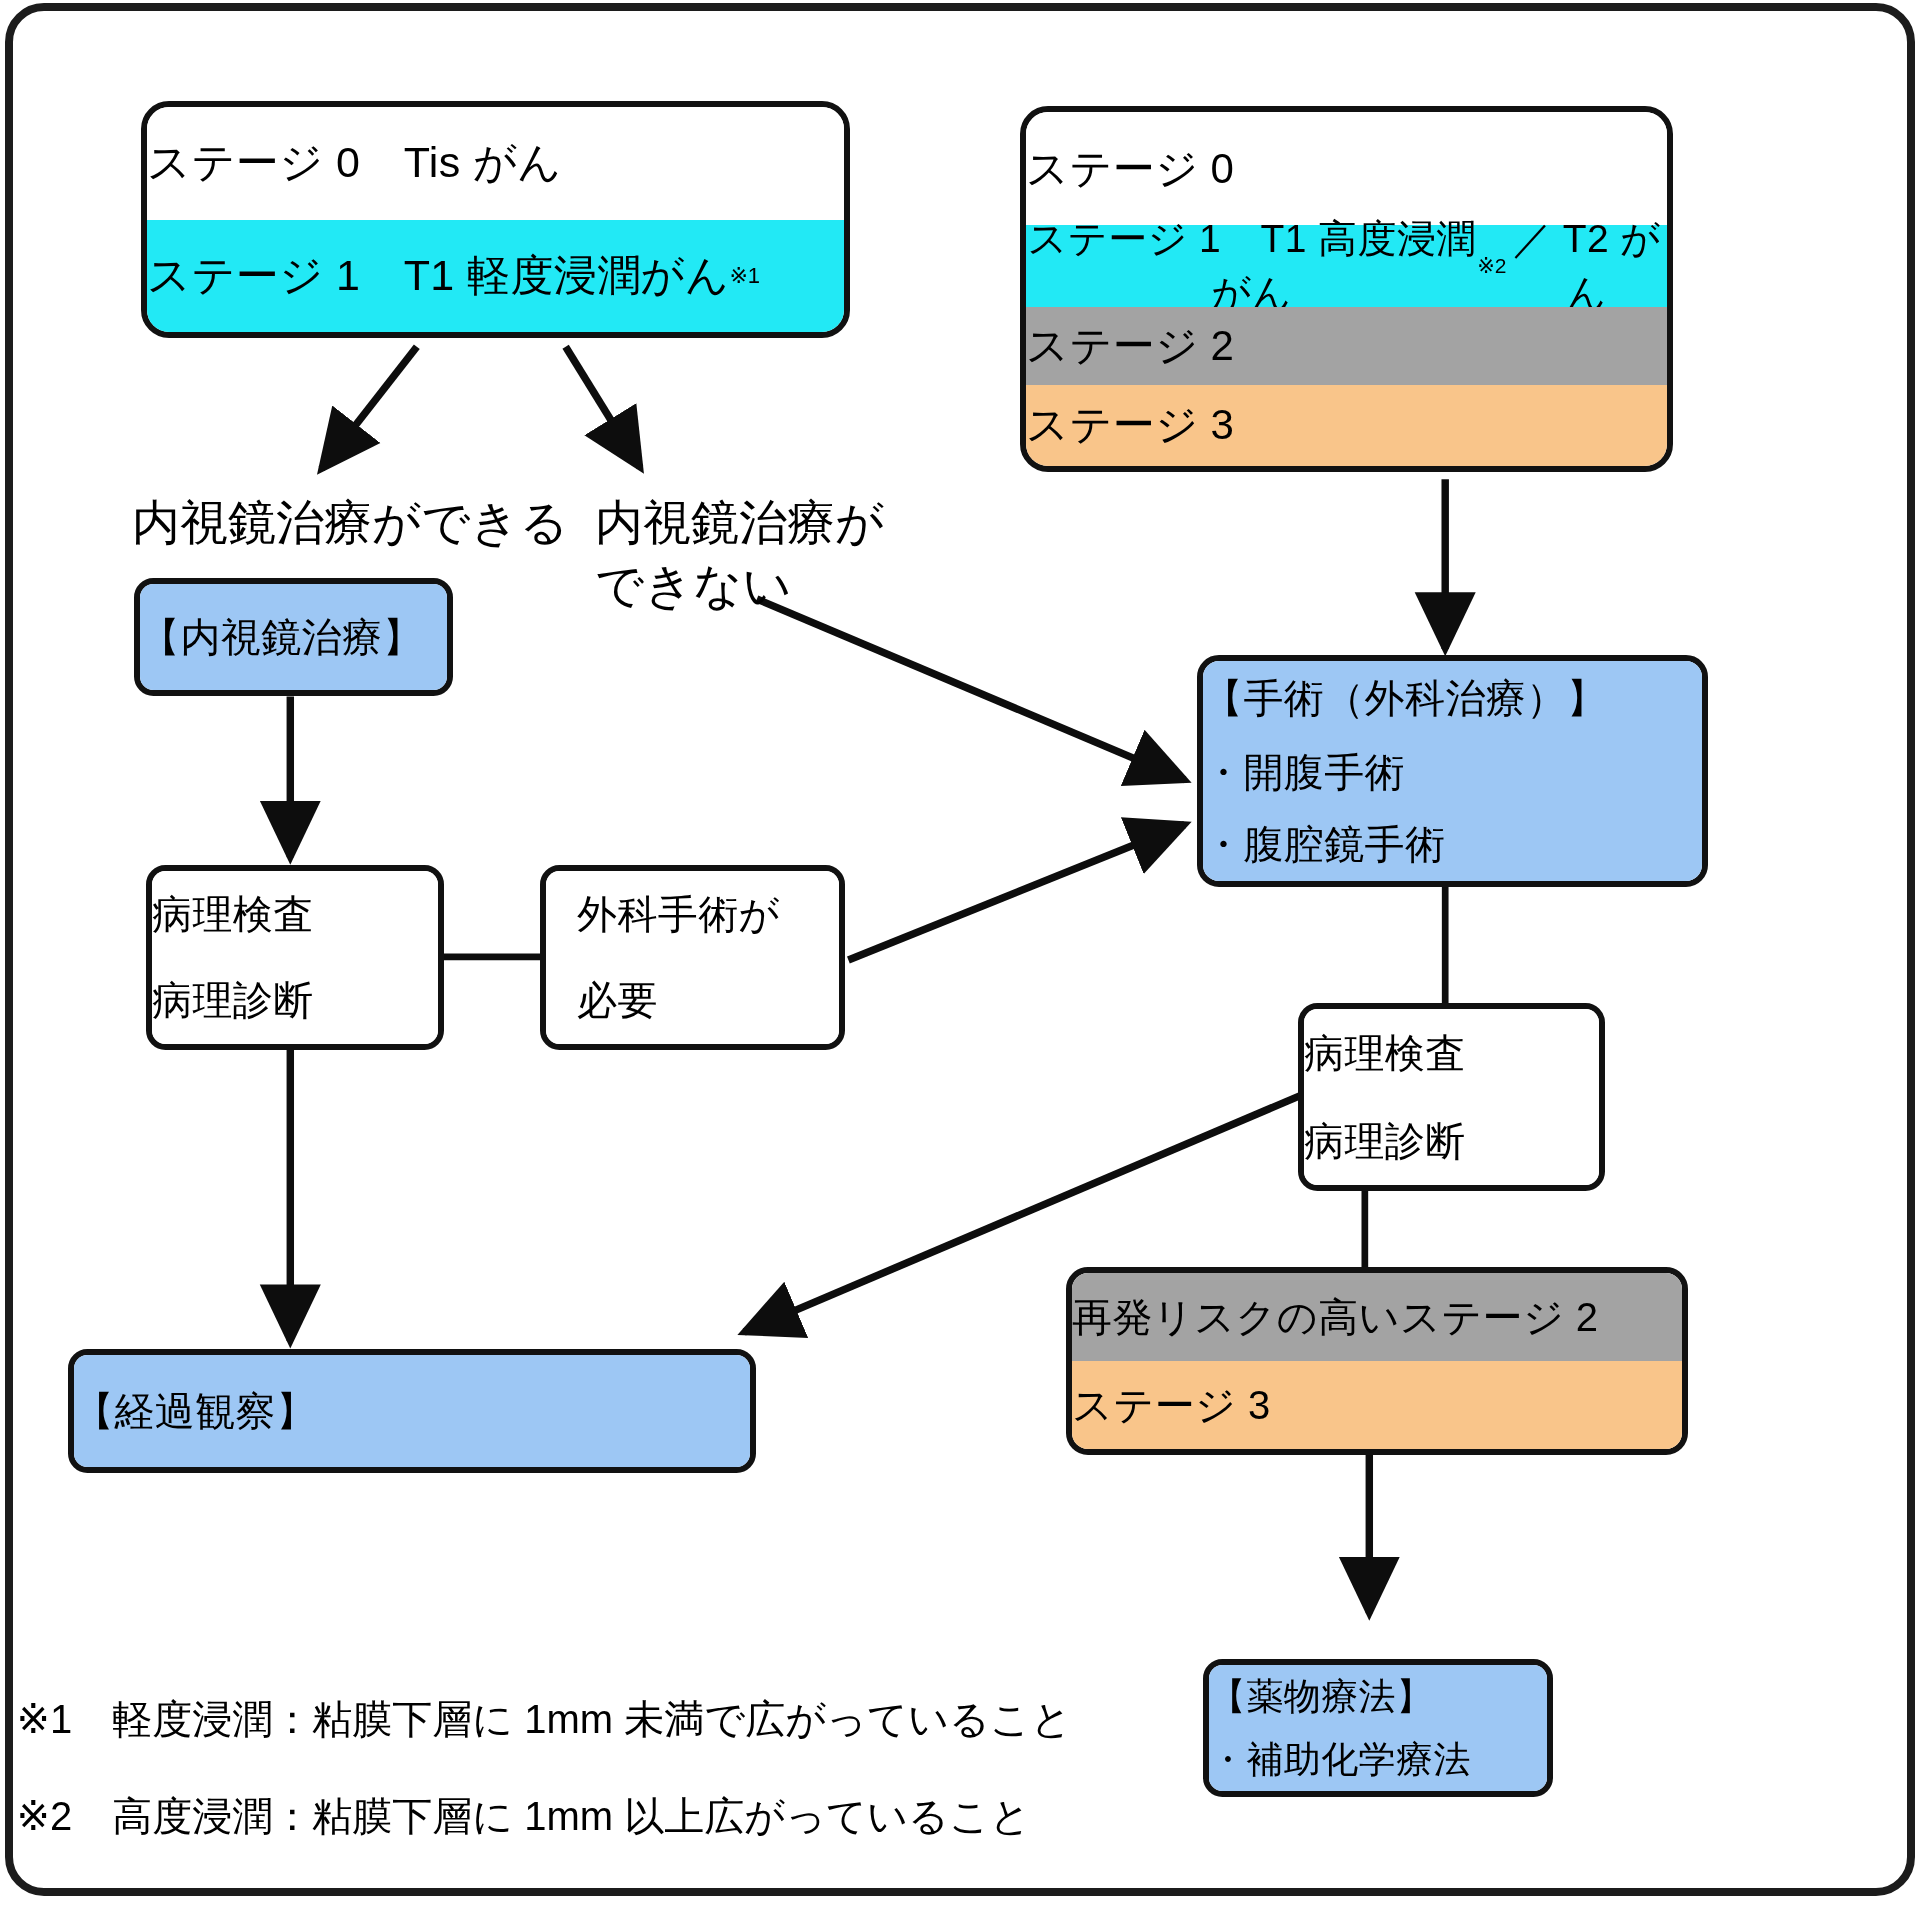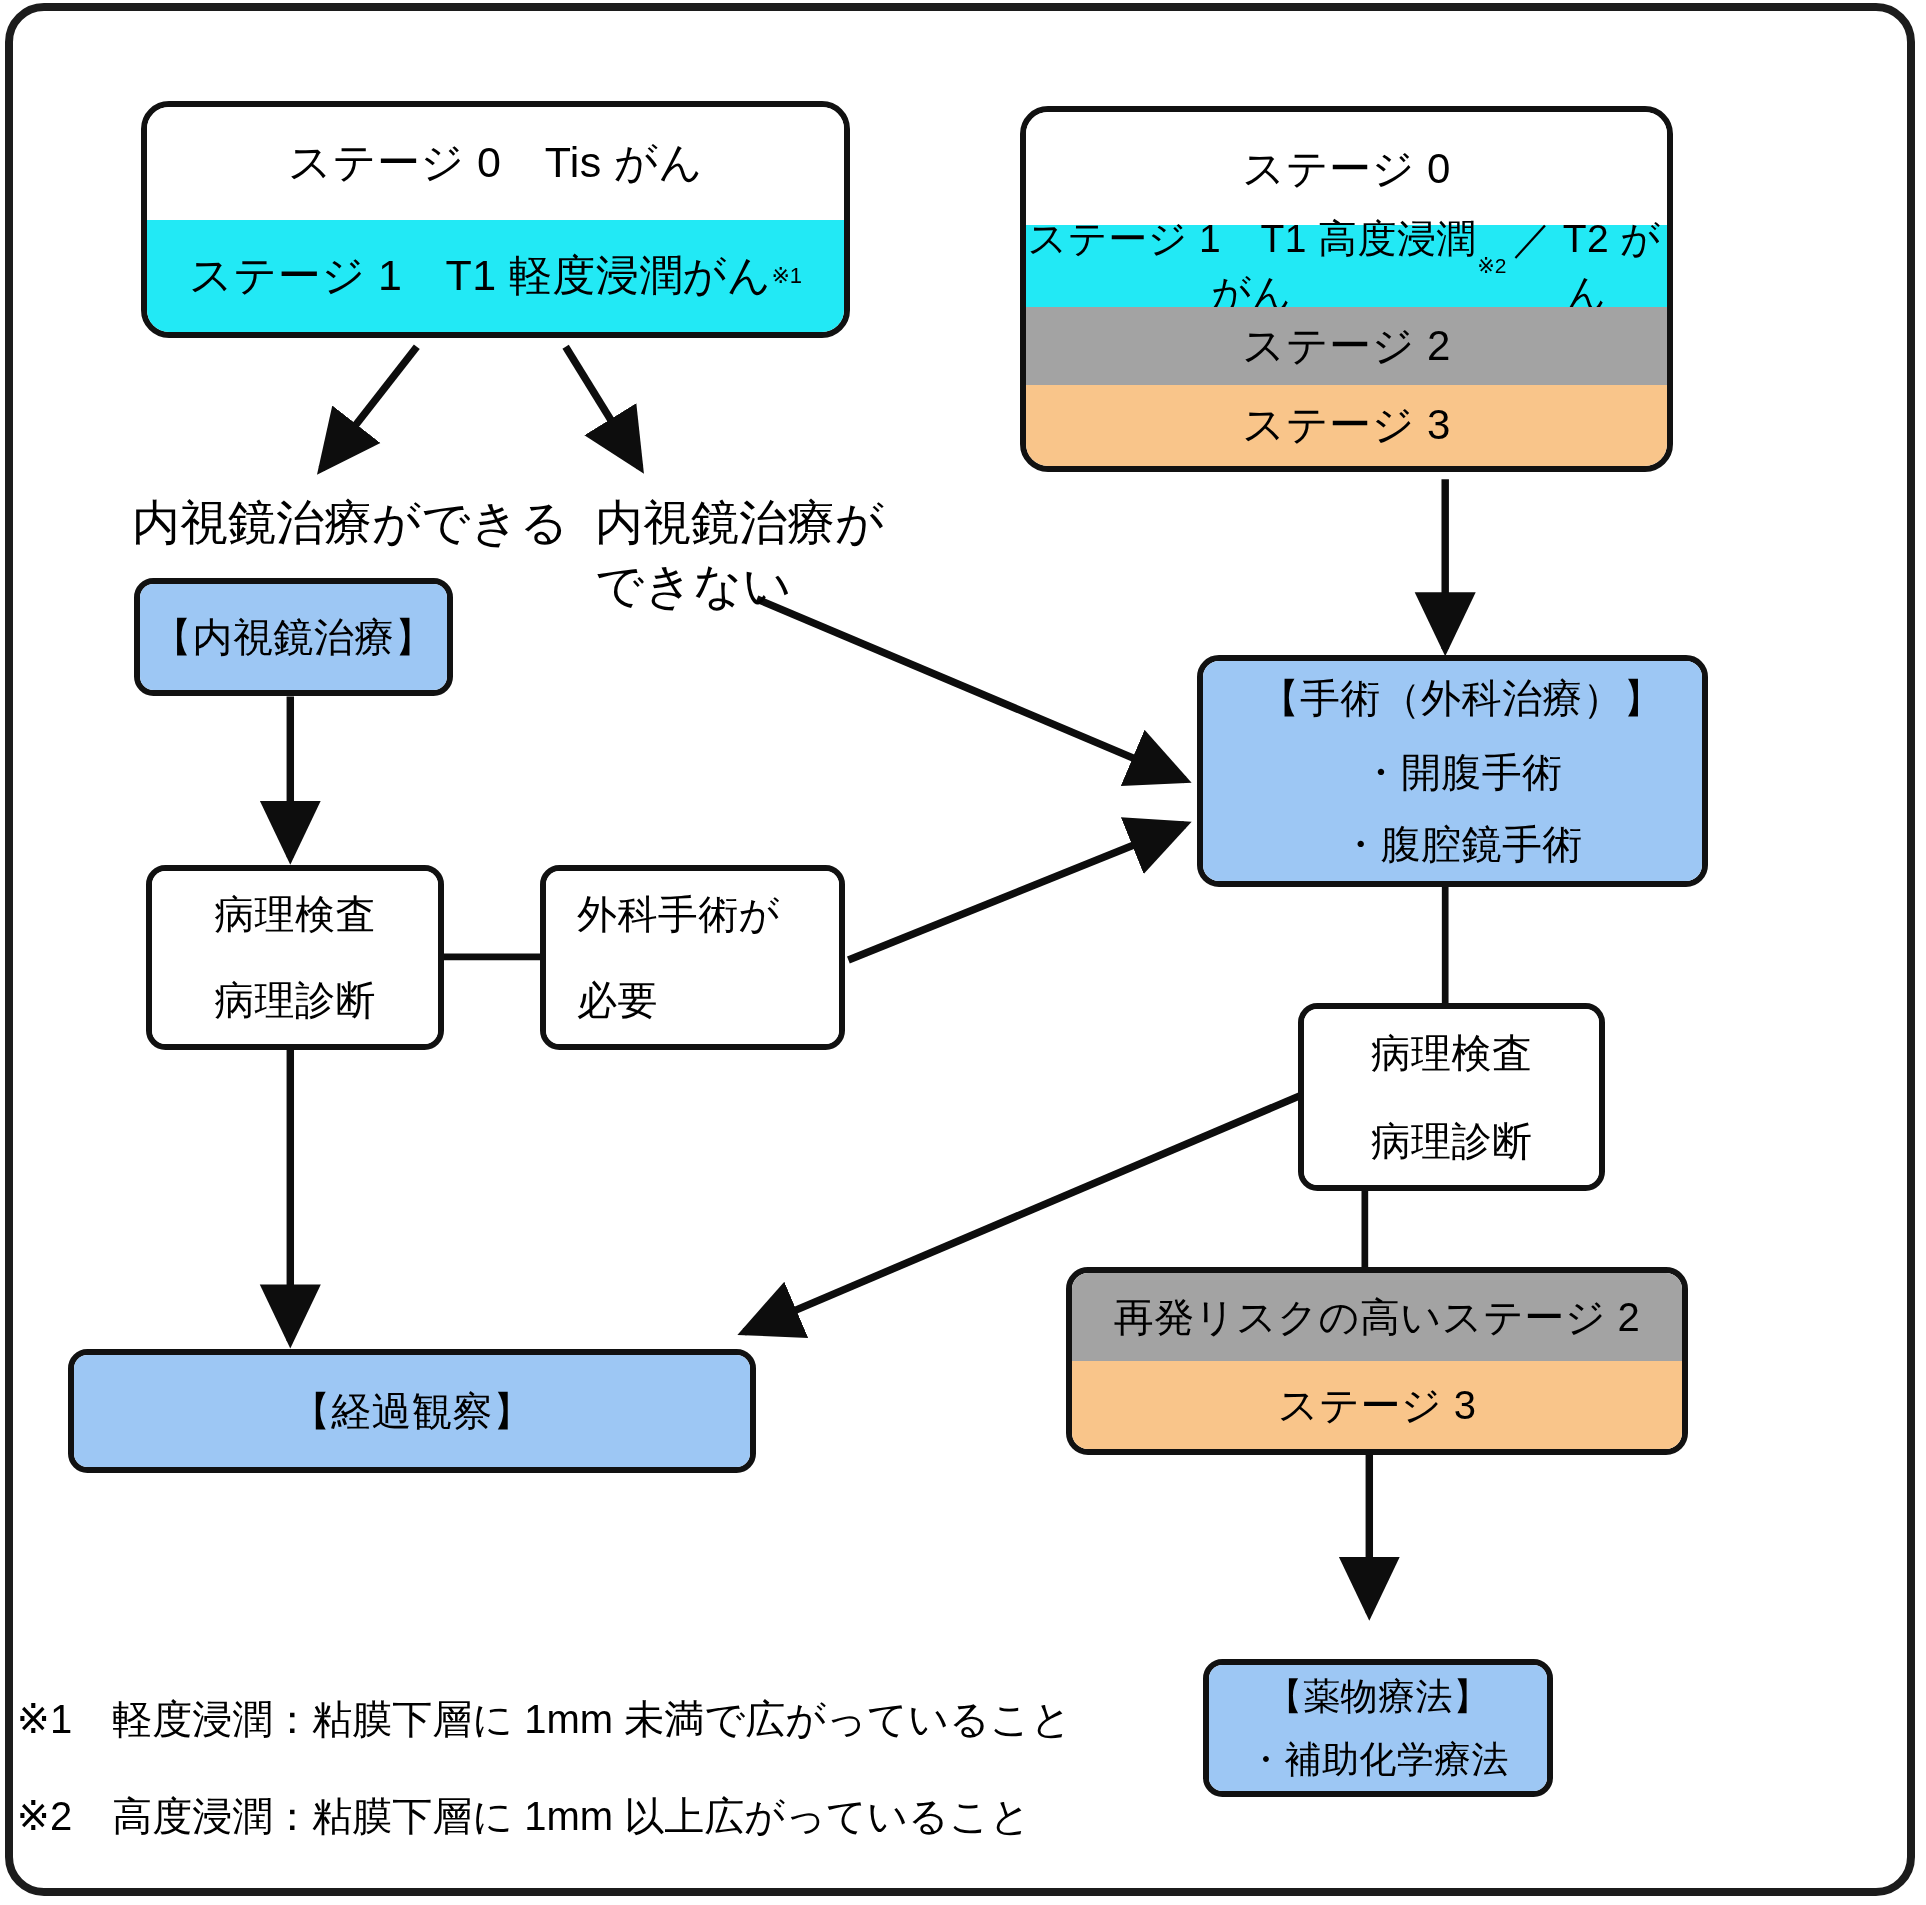--- a/index.html
+++ b/index.html
@@ -40,21 +40,20 @@
     overflow:hidden;
     background:#ffffff;
     display:flex;
     flex-direction:column;
     justify-content:center;
     z-index:3;
   }
   .node .row{
     display:flex;
     align-items:center;
-    justify-content:center;
     width:100%;
     box-sizing:border-box;
     text-align:center;
     letter-spacing:0.4px;
   }
   .band-white{background:#ffffff;}
   .band-cyan {background:#22e9f5;}
   .band-pink {background:#a3a3a3;}
   .band-orange{background:#f9c58a;}
   .band-blue {background:#9dc7f4;}
@@ -93,21 +92,21 @@
   #node-surgery-need{
     left:540px; top:865px; width:305px; height:185px;
     border-radius:19.4px;
   }
   #node-surgery-need .row{height:50%; font-size:40px; justify-content:flex-start; padding-left:31px;}
 
   #node-surgery{
     left:1197px; top:655px; width:511px; height:232px;
     border-radius:22px;
   }
-  #node-surgery .row{font-size:40px;padding-left:18px;}
+  #node-surgery .row{font-size:40px;}
   #node-surgery .r0{height:34%;}
   #node-surgery .r1{height:33%;}
   #node-surgery .r2{height:33%;}
 
   #node-patho-right{
     left:1298px; top:1003px; width:307px; height:188px;
     border-radius:19.4px;
   }
   #node-patho-right .row{height:50%; font-size:40px;}
 

